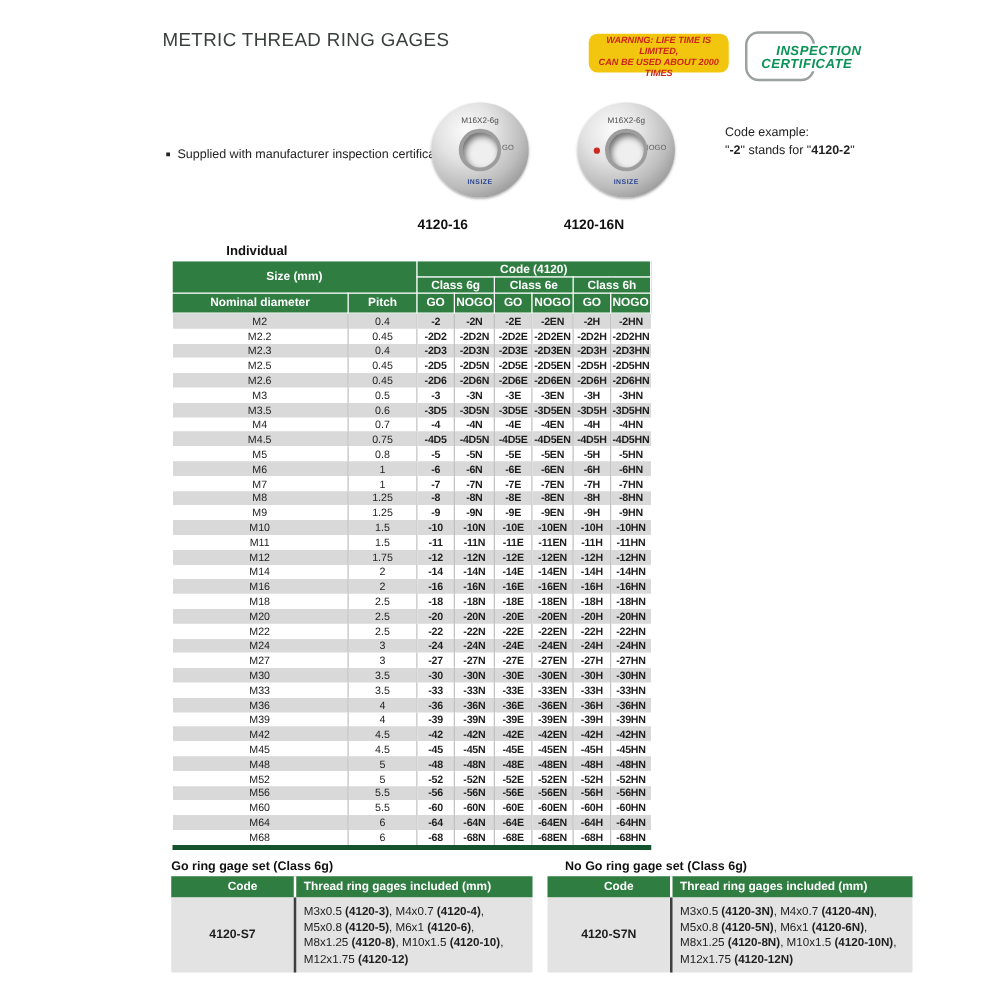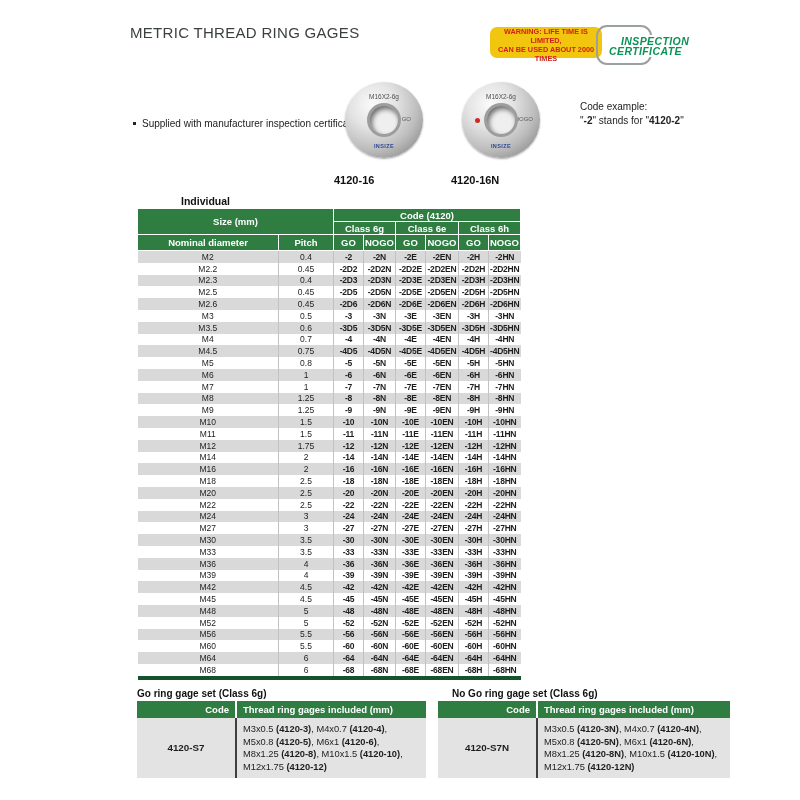--- a/index.html
+++ b/index.html
@@ -1,22 +1,22 @@
 <!DOCTYPE html>
 <html><head>
 <meta charset="utf-8">
 <style>
   html,body{margin:0;padding:0;}
   body{width:800px;height:800px;background:#ffffff;font-family:"Liberation Sans",sans-serif;color:#222;position:relative;overflow:hidden;}
   .abs{position:absolute;}
 
   
   .page-title{left:130px;top:24px;font-size:15px;font-weight:normal;color:#3a403c;letter-spacing:.3px;}
-  .warn-badge{left:490px;top:27px;width:112px;height:31px;background:#f2c50f;border-radius:7px;
-    color:#cf2318;font-size:7.3px;font-weight:bold;display:flex;flex-direction:column;align-items:center;justify-content:flex-start;line-height:9px;text-align:center;}
+  .warn-badge{left:471px;top:27px;width:112px;height:31px;background:#f2c50f;border-radius:7px;
+    color:#cf2318;font-size:7.3px;font-weight:bold;display:flex;flex-direction:column;align-items:center;justify-content:flex-start;line-height:9px;text-align:center;font-style:italic;}
   .cert{left:596px;top:23px;width:80px;height:42px;}
   .cert .frame{position:absolute;left:0;top:2px;width:52px;height:36px;border:2px solid #9aa19e;border-radius:11px;}
   .cert .cert-text{position:absolute;left:11px;top:12px;background:#fff;color:#0b9257;font-weight:bold;font-style:italic;
     font-size:10.5px;line-height:10px;letter-spacing:.4px;padding:1px 2px;white-space:nowrap;}
 
   
   .features{left:133px;top:117px;font-size:10px;color:#222;}
   .feature{display:flex;align-items:center;height:13px;}
   .bullet-sq{width:3px;height:3px;background:#222;margin-right:6px;flex:none;}
 
@@ -45,21 +45,21 @@
   .main-table .h3{height:16px;}
   .main-table td{height:11.8px;text-align:center;padding:0;font-size:8.5px;color:#1d1d1d;border-left:1px solid #c2c2c2;overflow:hidden;white-space:nowrap;}
   .main-table td:first-child{border-left:none;}
   .main-table tbody tr:nth-child(odd){background:#d9d9d9;}
   .main-table td.c-code{font-weight:bold;letter-spacing:-.2px;}
 
   
   .set-title{font-size:10px;font-weight:bold;color:#111;}
   .set-table{width:100%;}
   .set-table th{background:#2f7d41;color:#fff;font-weight:bold;font-size:9.5px;height:17px;padding:0 6px;text-align:left;}
-  .set-table th.code-h{text-align:right;border-right:2px solid #fff;width:70px;padding-left:22px;}
+  .set-table th.code-h{text-align:center;border-right:2px solid #fff;width:70px;padding-left:22px;}
   .set-table td{background:#e3e3e3;vertical-align:middle;padding:5px 6px;font-size:9.3px;line-height:12.5px;color:#1d1d1d;}
   .set-table td.code-c{text-align:center;font-weight:bold;font-size:9.8px;border-right:2px solid #3f3f3f;width:70px;}
   .seg b{font-weight:bold;}
 </style>
 </head>
 <body>
 
 <div class="abs page-title">METRIC THREAD RING GAGES</div>
 
 <div class="abs warn-badge">

